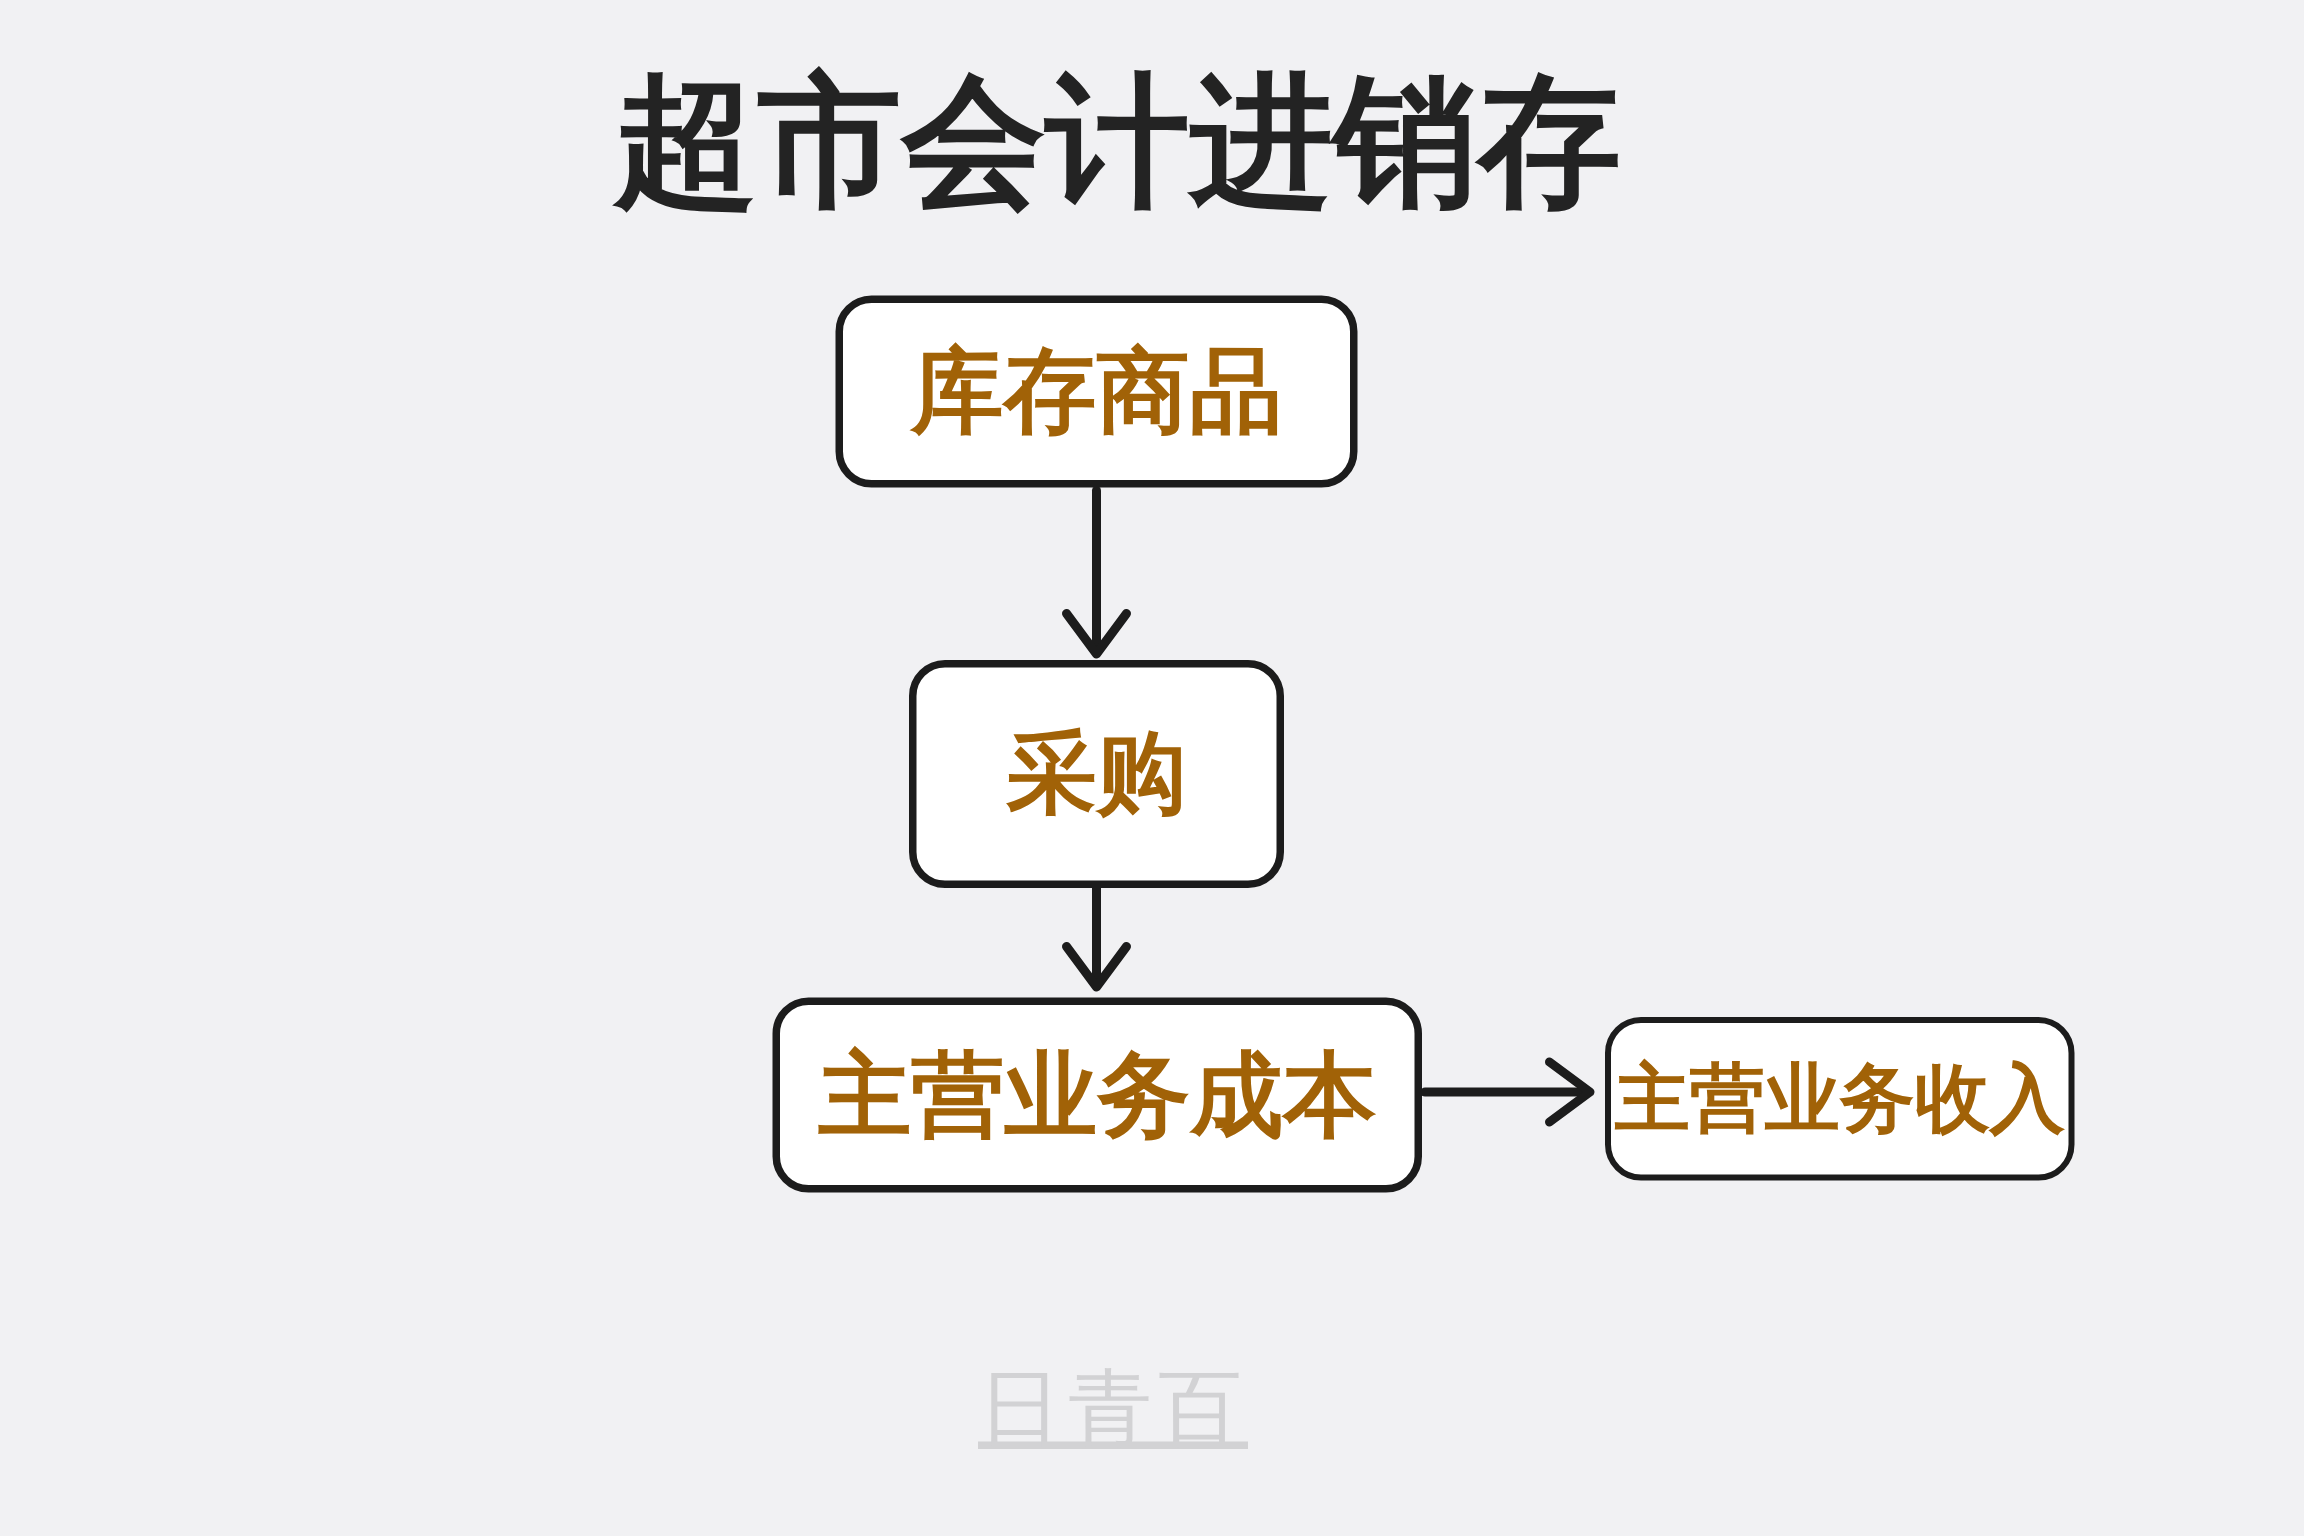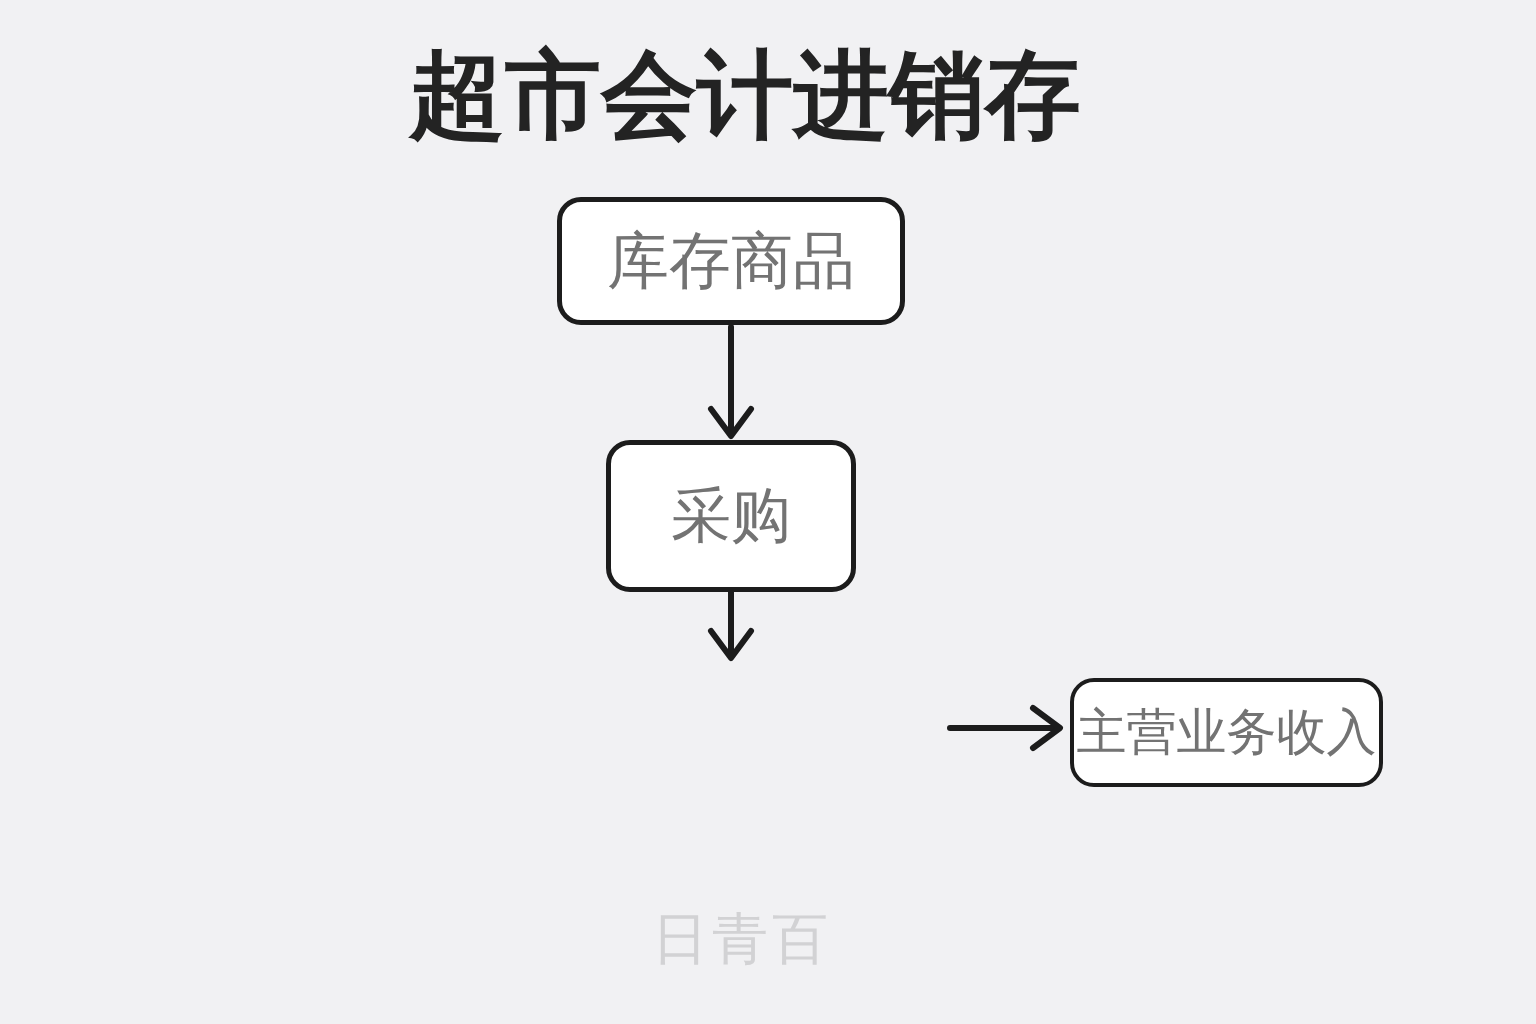--- a/index.html
+++ b/index.html
@@ -34,22 +34,22 @@
   }
   .node {
     position: absolute;
     box-sizing: border-box;
     background: #ffffff;
     border: 5px solid #1c1c1c;
     border-radius: 24px;
     display: flex;
     align-items: center;
     justify-content: center;
-    font-weight: 400;
-    color: #737373;
+    font-weight: 700;
+    color: #a16207;
     white-space: nowrap;
   }
   #node-inventory { left: 557px; top: 197px; width: 348px; height: 128px; font-size: 62px; }
   #node-purchase  { left: 606px; top: 440px; width: 250px; height: 152px; font-size: 60px; }
   #node-cost      { left: 515px; top: 665px; width: 433px; height: 130px; font-size: 62px; }
   #node-revenue   { left: 1070px; top: 678px; width: 313px; height: 109px; font-size: 50px; border-width: 4px; }
   svg.arrows {
     position: absolute;
     left: 0;
     top: 0;
@@ -59,20 +59,21 @@
   }
   .watermark {
     position: absolute;
     left: 652px;
     top: 902px;
     font-size: 56px;
     font-weight: 500;
     color: #d2d2d4;
     letter-spacing: 4px;
     white-space: nowrap;
+    text-decoration: underline;
   }
 </style>
 </head>
 <body>
 
 <div class="canvas">
 
   <div class="title">超市会计进销存</div>
 
   <svg class="arrows" viewBox="0 0 1536 1024" xmlns="http://www.w3.org/2000/svg">
@@ -93,20 +94,23 @@
   </svg>
 
   <div class="node" id="node-inventory">
     <span>库存商品</span>
   </div>
 
   <div class="node" id="node-purchase">
     <span>采购</span>
   </div>
 
+  <div class="node" id="node-cost">
+    <span>主营业务成本</span>
+  </div>
 
   <div class="node" id="node-revenue">
     <span>主营业务收入</span>
   </div>
 
   <div class="watermark">日青百</div>
 
 </div>
 
 </body></html>

